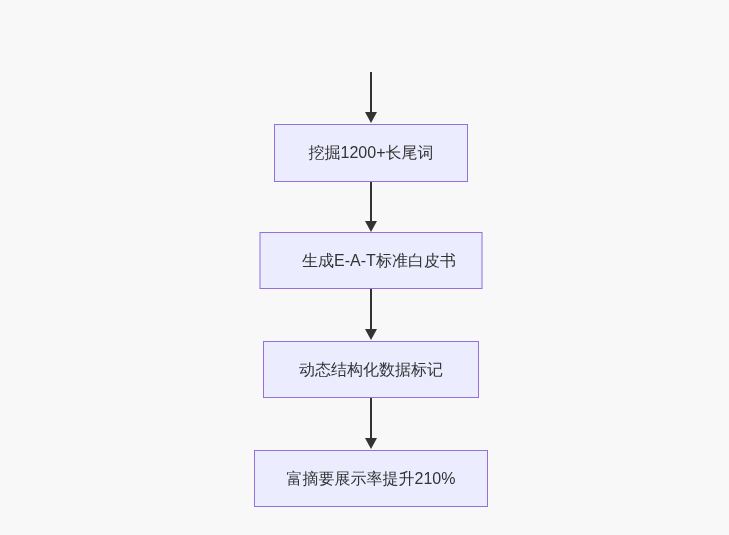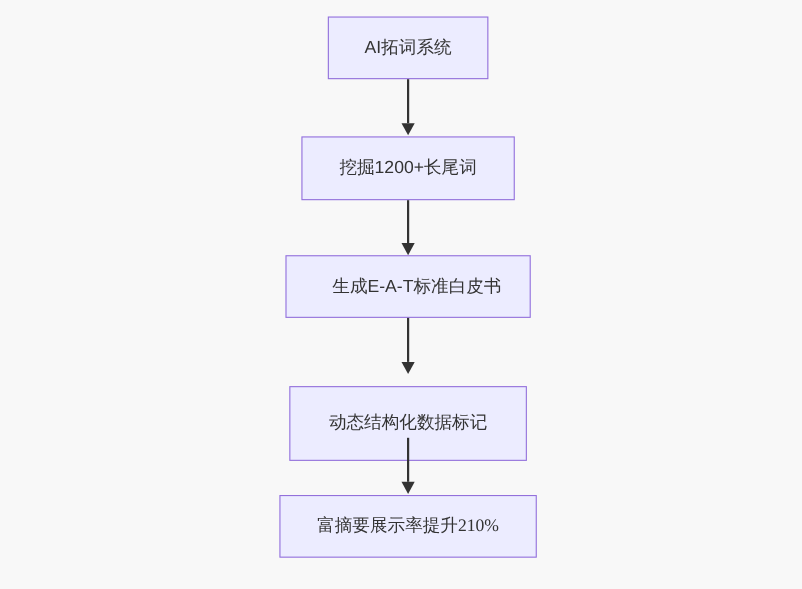--- a/index.html
+++ b/index.html
@@ -29,22 +29,22 @@
     line-height: 1;
     display: flex;
     align-items: center;
     justify-content: center;
     box-sizing: border-box;
     white-space: nowrap;
   }
   .node-1 { top: 15px;  width: 146px; height: 57px; }
   .node-2 { top: 124px; width: 194px; height: 58px; justify-content: center; }
   .node-3 { top: 232px; width: 223px; height: 57px; padding-left: 16px; }
-  .node-4 { top: 351px; width: 216px; height: 68px; }
-  .node-5 { top: 450px; width: 234px; height: 57px; font-family: Liberation Serif, serif; }
+  .node-4 { top: 341px; width: 216px; height: 57px; }
+  .node-5 { top: 450px; width: 234px; height: 57px; }
 
   .edge {
     position: absolute;
     left: 371px;
     transform: translateX(-50%);
     width: 12px;
     display: flex;
     flex-direction: column;
     align-items: center;
   }
@@ -63,23 +63,20 @@
   .edge-1 { top: 72px;  height: 51px; }
   .edge-2 { top: 182px; height: 50px; }
   .edge-3 { top: 289px; height: 51px; }
   .edge-4 { top: 398px; height: 51px; }
 </style>
 </head>
 <body>
 
 <div class="stage">
 
-  <div class="node node-1">
-    <span>AI拓词系统</span>
-  </div>
 
   <div class="edge edge-1">
     <div class="edge-line"></div>
     <div class="edge-head"></div>
   </div>
 
   <div class="node node-2">
     <span>挖掘1200+长尾词</span>
   </div>
 

